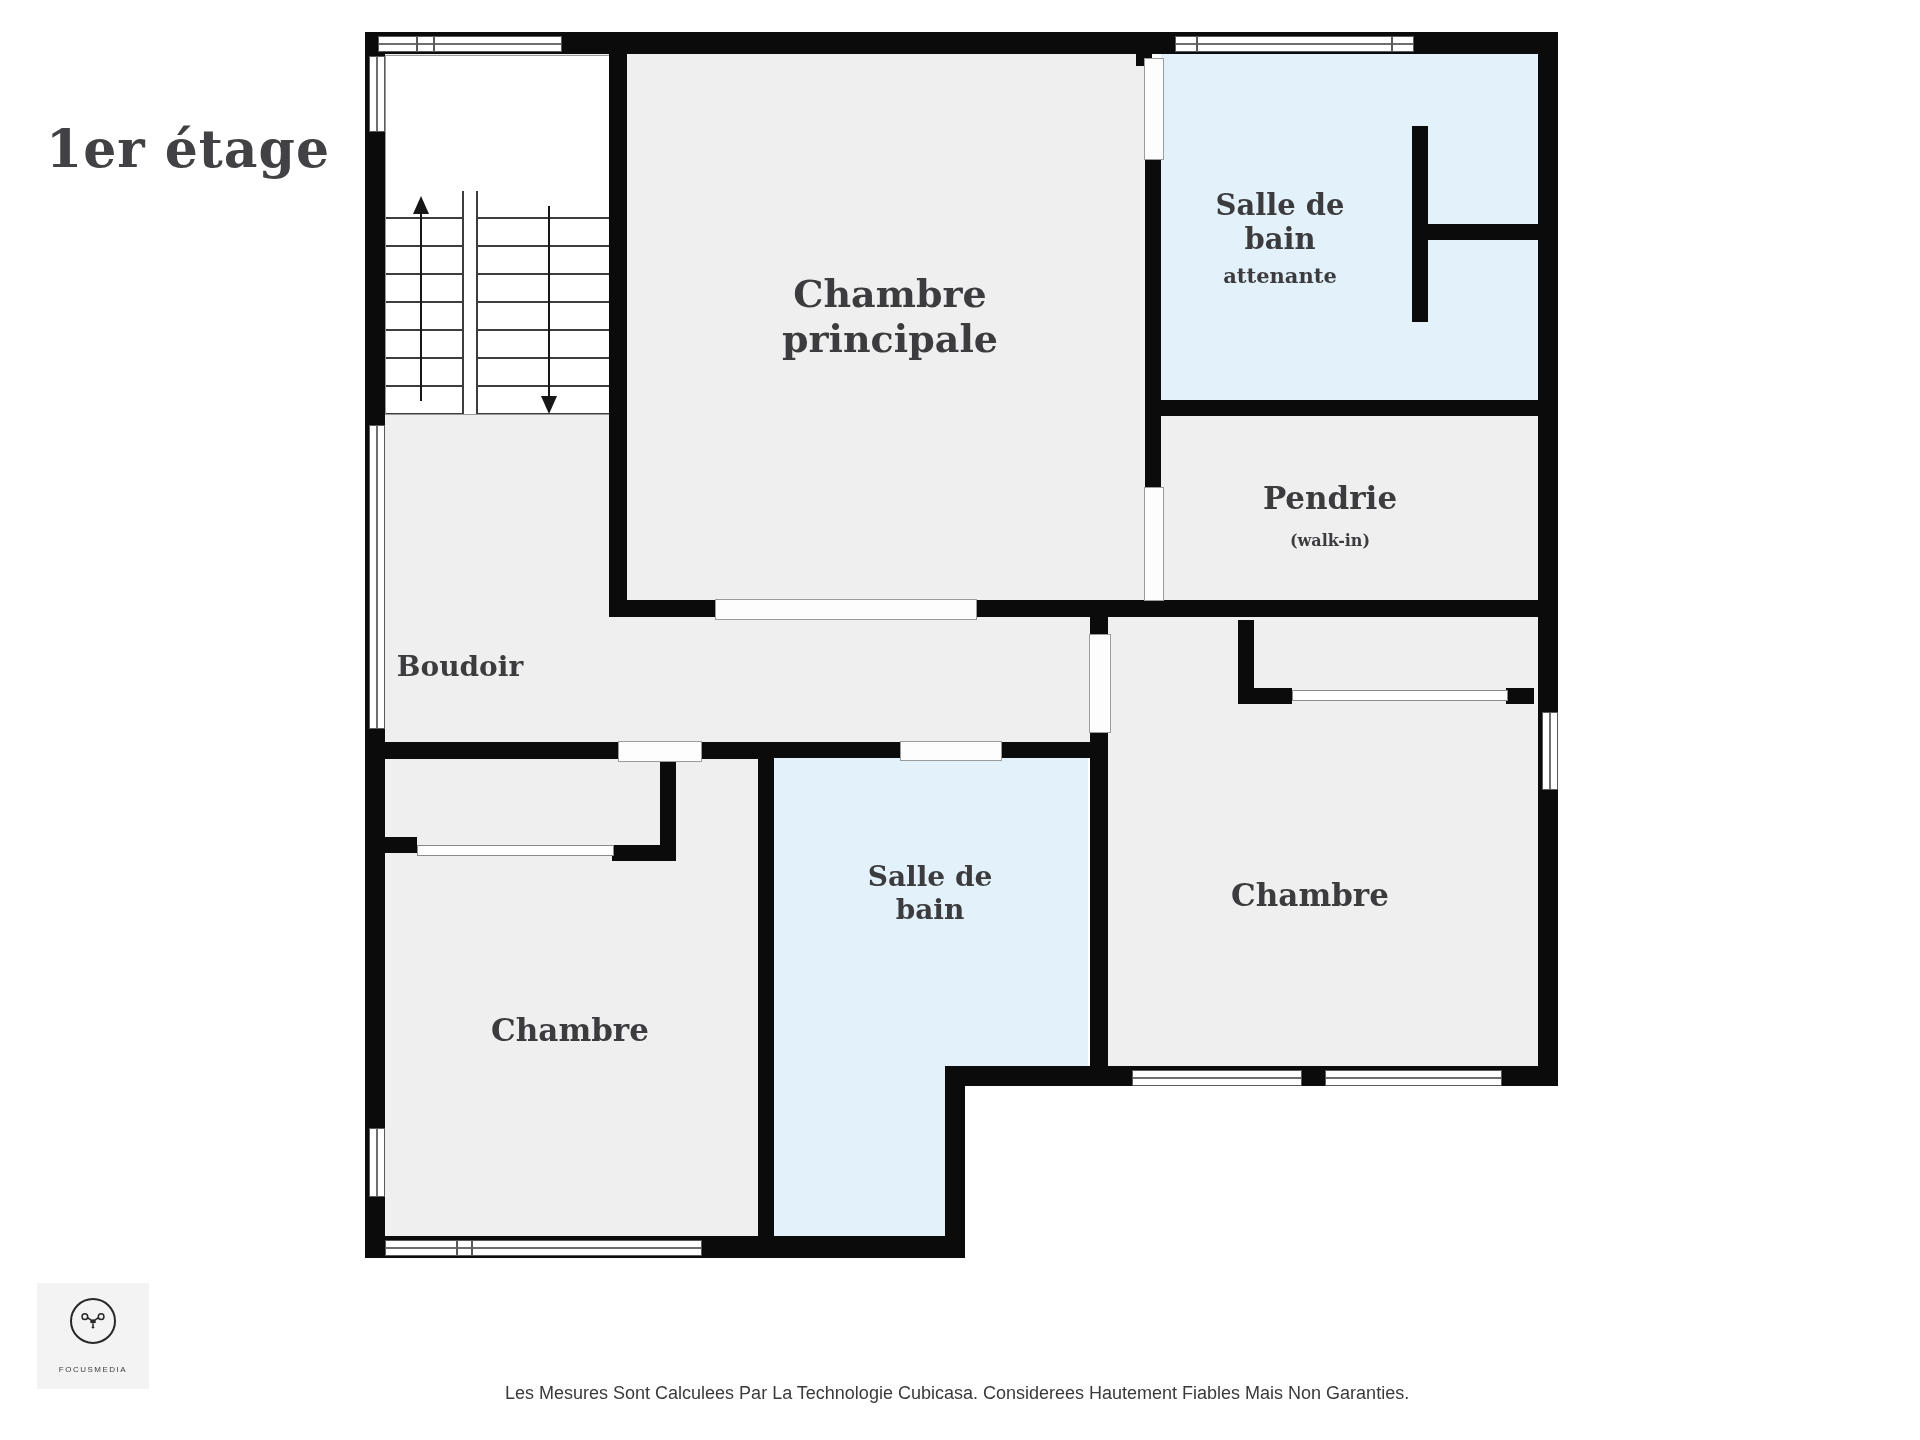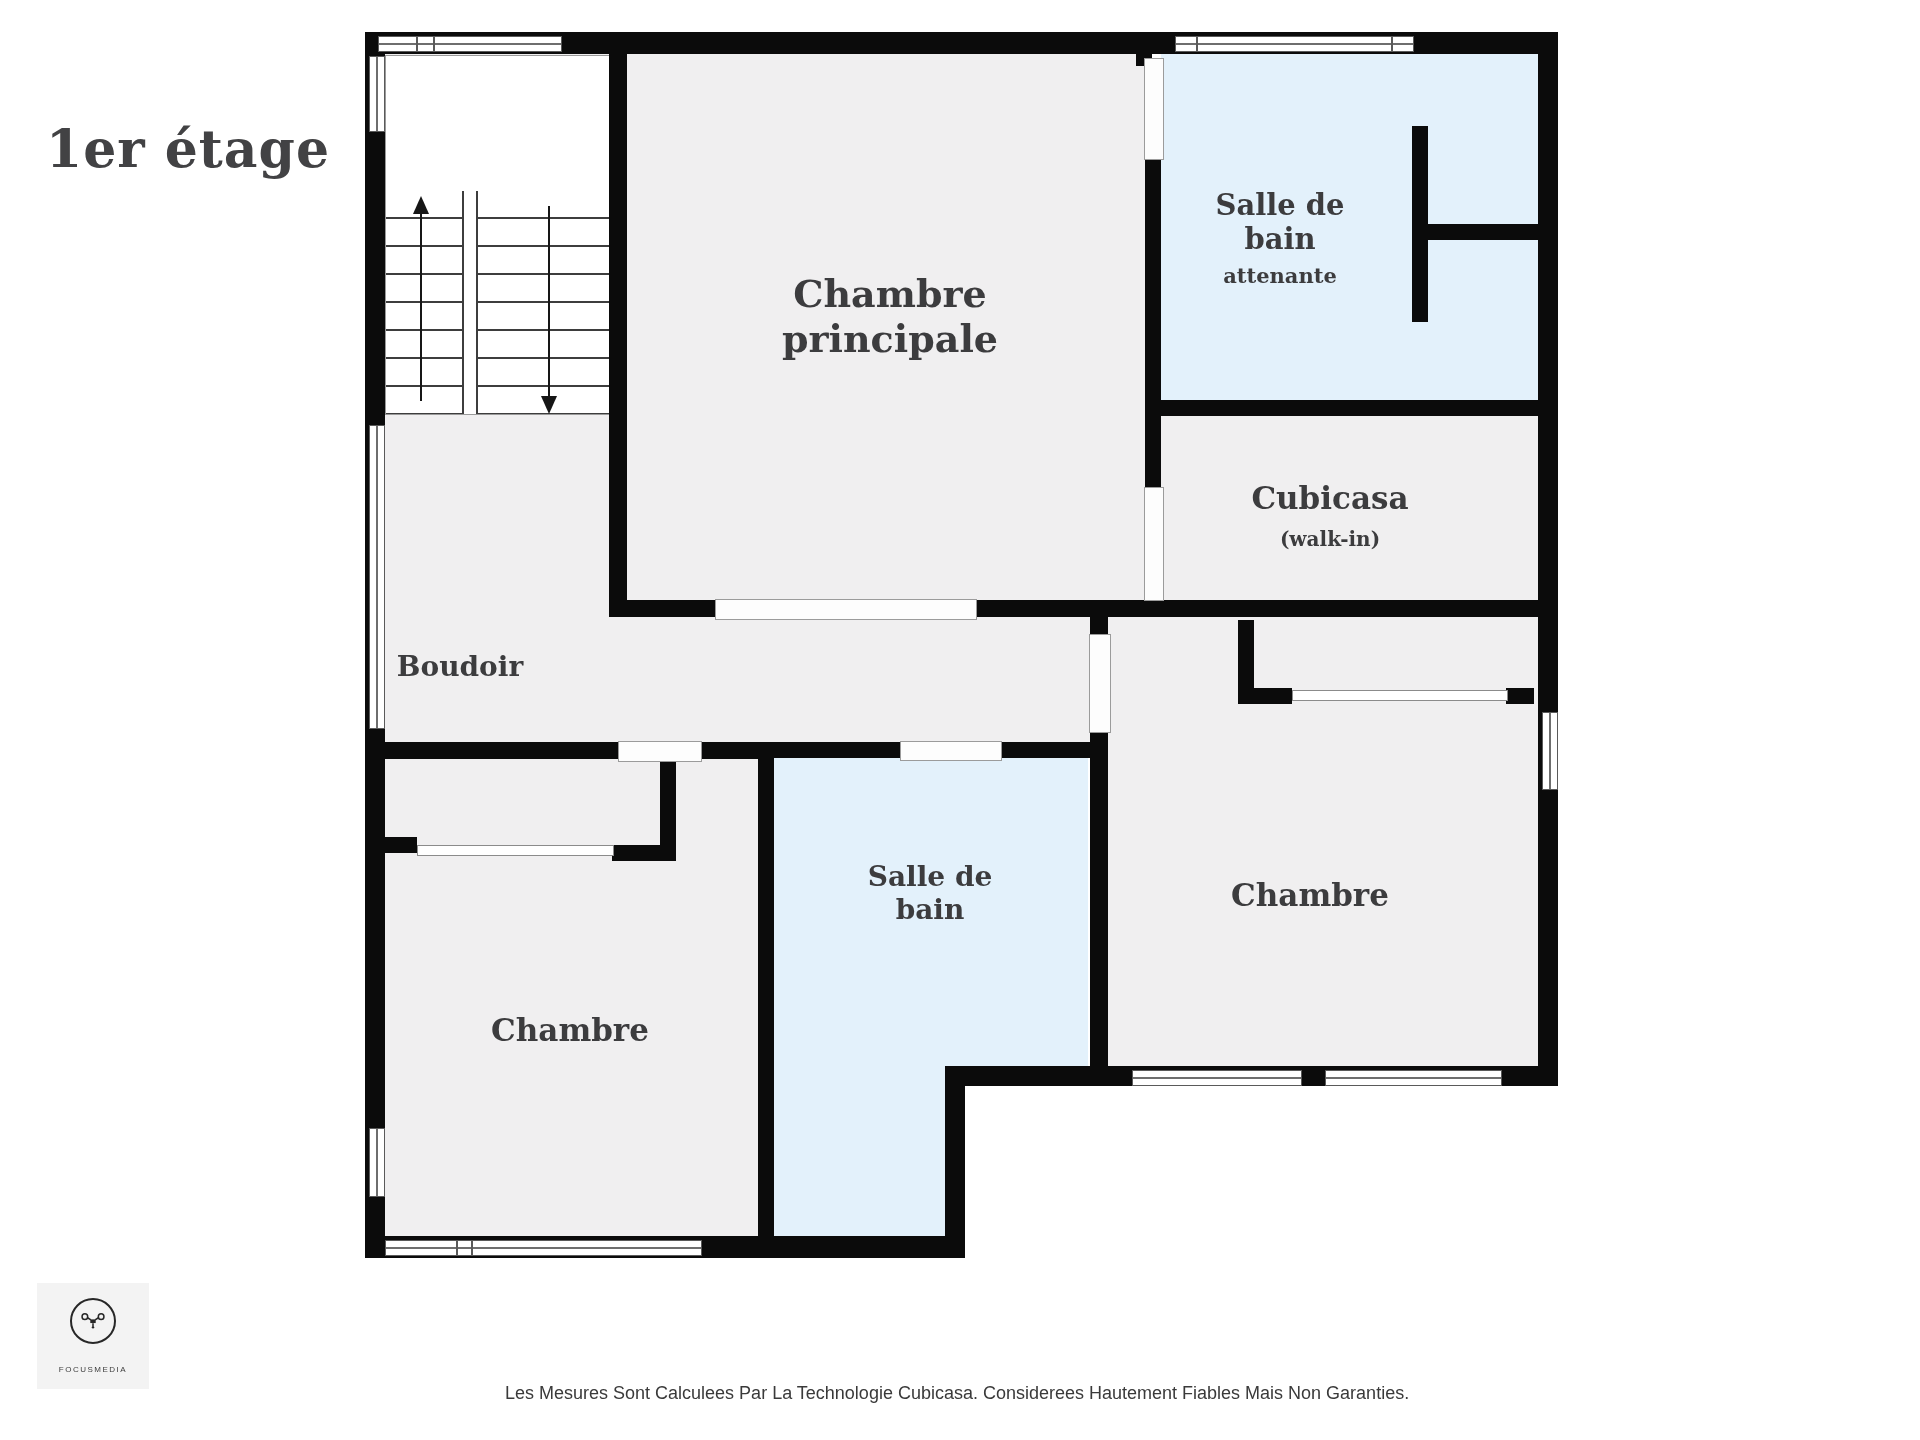--- a/index.html
+++ b/index.html
@@ -124,22 +124,22 @@
   <div class="win-h" style="left:1132px;top:1070px;width:168px;height:14px;"></div>
   <div class="win-h" style="left:1325px;top:1070px;width:175px;height:14px;"></div>
   <div class="win-v" style="left:1542px;top:712px;width:14px;height:76px;"></div>
 
   <div class="room-label" style="left:780px;top:272px;width:220px;font-size:38px;">Chambre principale</div>
   <div class="room-label" style="left:1195px;top:188px;width:170px;font-size:29px;">
     <span>Salle de bain</span><br>
     <span class="sub" style="font-size:21px;">attenante</span>
   </div>
   <div class="room-label" style="left:1220px;top:480px;width:220px;font-size:31px;">
-    <span>Cubicasa</span><br>
-    <span class="sub" style="font-size:20px;">(walk-in)</span>
+    <span>Pendrie</span><br>
+    <span class="sub" style="font-size:16px;">(walk-in)</span>
   </div>
   <div class="room-label" style="left:360px;top:650px;width:200px;font-size:28px;">Boudoir</div>
   <div class="room-label" style="left:460px;top:1012px;width:220px;font-size:31px;">Chambre</div>
   <div class="room-label" style="left:845px;top:860px;width:170px;font-size:28px;">Salle de bain</div>
   <div class="room-label" style="left:1200px;top:877px;width:220px;font-size:31px;">Chambre</div>
 
   <div id="logo">
     <div id="logo-circle">
       <svg width="26" height="26" viewBox="0 0 24 24" fill="none" stroke="#272727" stroke-width="1.4">
         <circle cx="4.5" cy="8" r="2.6"></circle>

